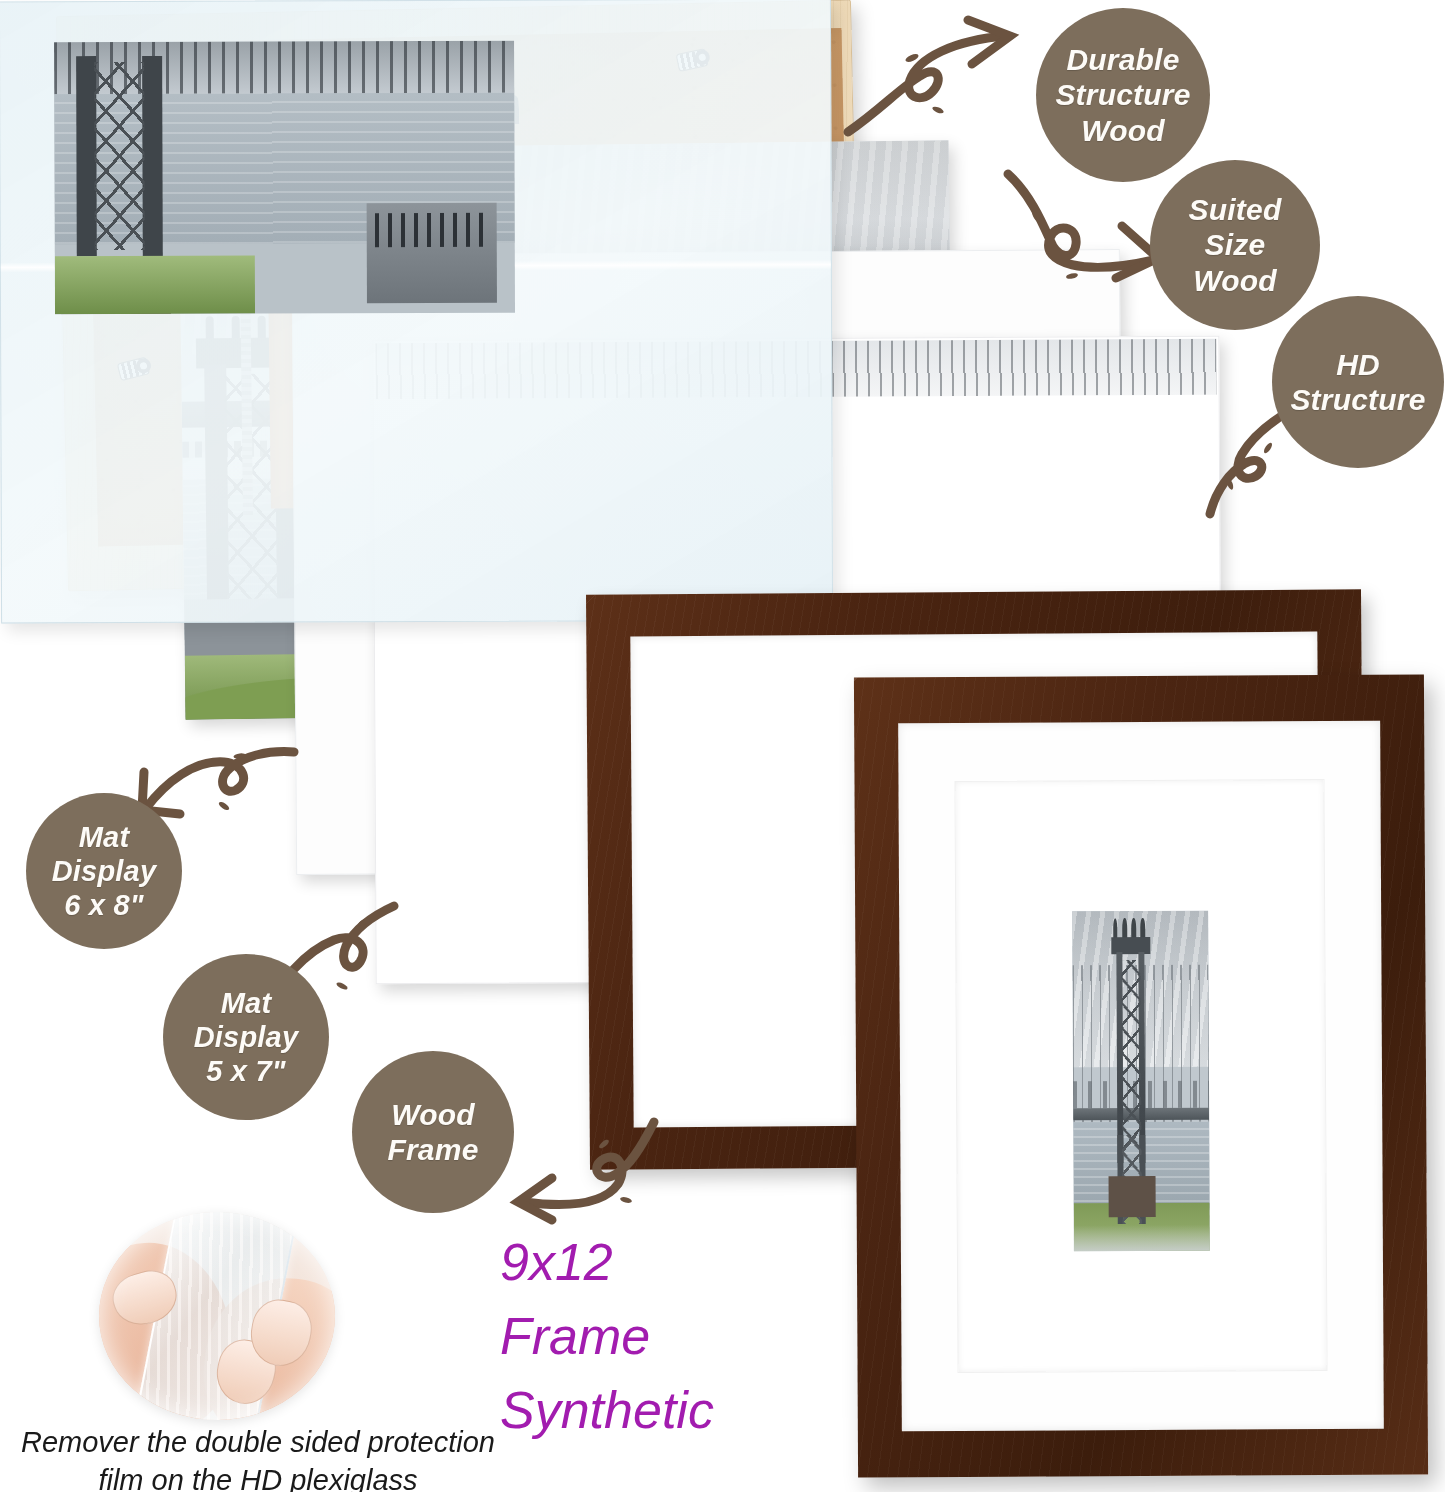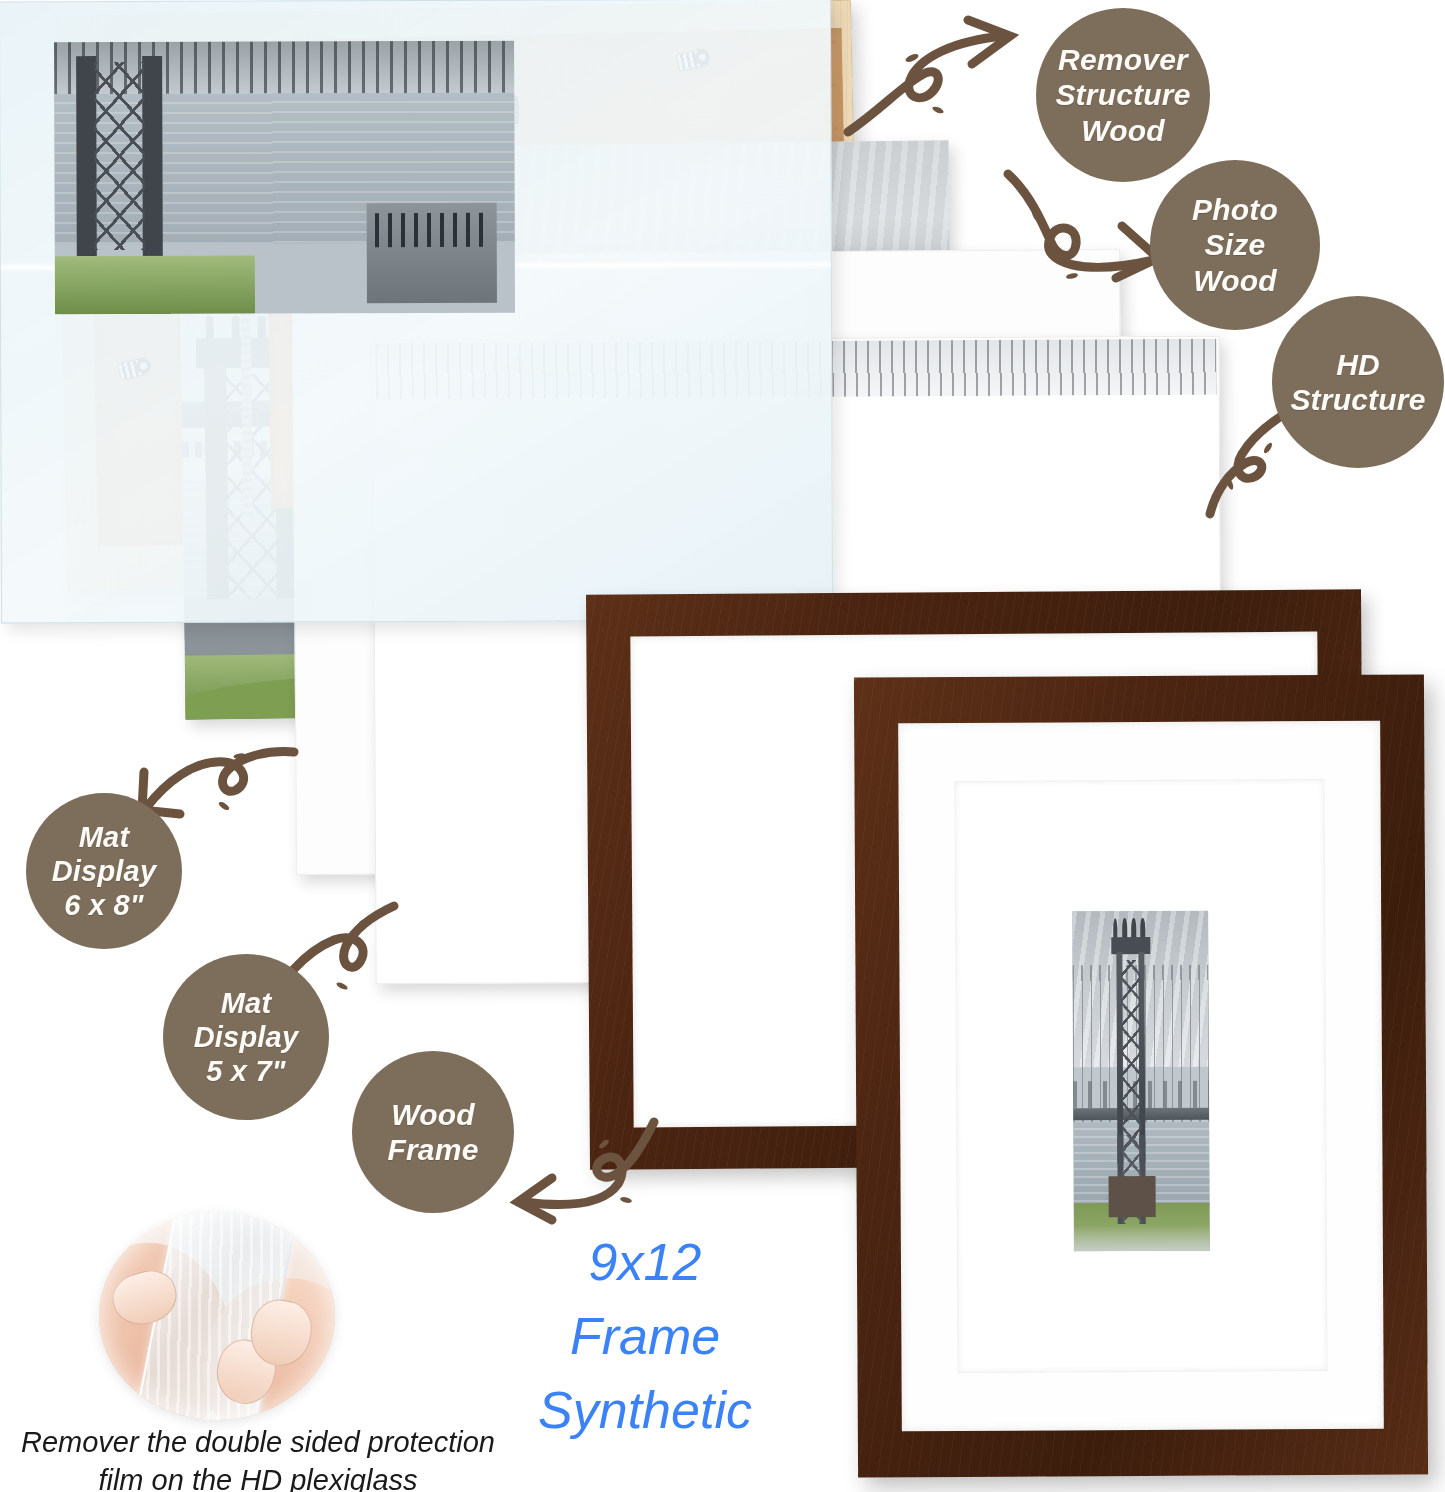--- a/index.html
+++ b/index.html
@@ -375,22 +375,22 @@
   .fc-vig{position:absolute;inset:0;border-radius:50%;
     box-shadow:inset 0 0 26px rgba(255,255,255,.85);}
 
   
   .caption{
     position:absolute;left:8px;top:1424px;width:500px;
     font-size:29px;font-style:italic;color:#1a1a1a;text-align:center;line-height:1.3;
   }
   .title{
     position:absolute;left:500px;top:1226px;width:290px;
-    font-size:52px;font-style:italic;font-weight:normal;color:#3b82f6;
-    text-align:center;line-height:1.42;
+    font-size:52px;font-style:italic;font-weight:normal;color:#a21caf;
+    text-align:left;line-height:1.42;
   }
   .title .ln{display:block;}
 </style>
 </head>
 <body>
 
 <div class="stage">
 
   <div class="backboard">
     <div class="woodrim"></div>
@@ -574,28 +574,28 @@
         </g>
       <g fill="#6b5340">
           <ellipse cx="96" cy="28" rx="6" ry="2.6" transform="rotate(-40 96 28)"></ellipse>
       <ellipse cx="118" cy="84" rx="6" ry="2.6" transform="rotate(14 118 84)"></ellipse>
         </g>
       </svg>
   </div>
 
   <div class="badge b-wood">
     <span>
-      <span>Remover</span>
+      <span>Durable</span>
       <span>Structure</span>
       <span>Wood</span>
     </span>
   </div>
   <div class="badge b-suited">
     <span>
-      <span>Photo</span>
+      <span>Suited</span>
       <span>Size Wood</span>
     </span>
   </div>
   <div class="badge b-plexi">
     <span>
       <span>HD</span>
       <span>Structure</span>
     </span>
   </div>
   <div class="badge b-mat68">

